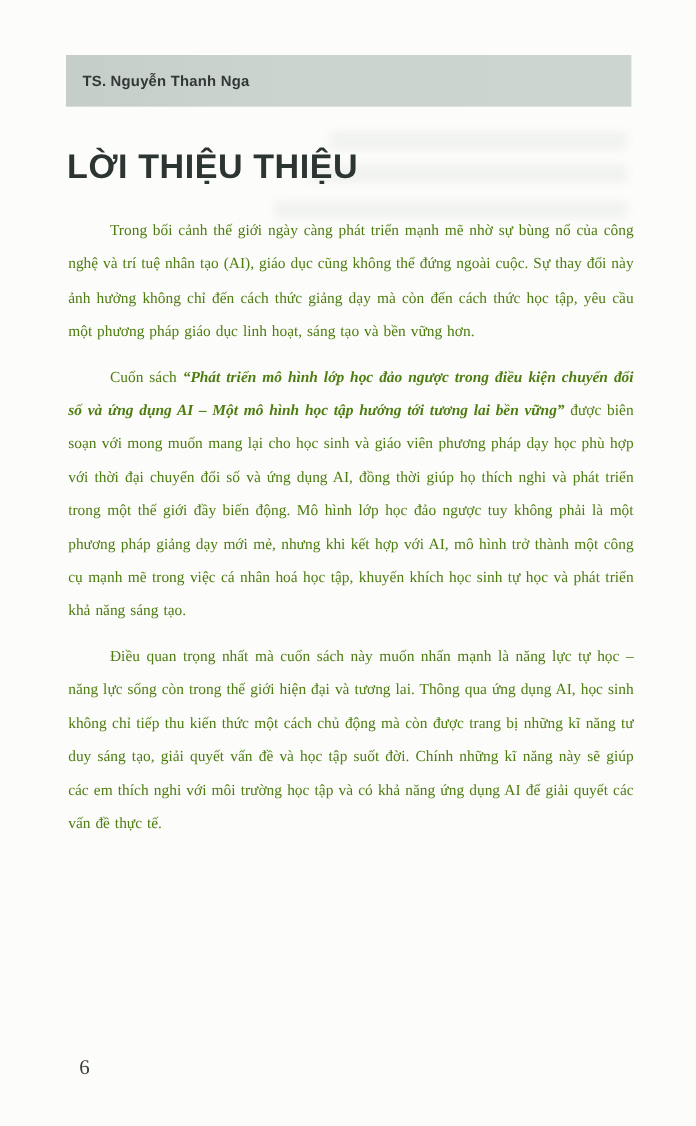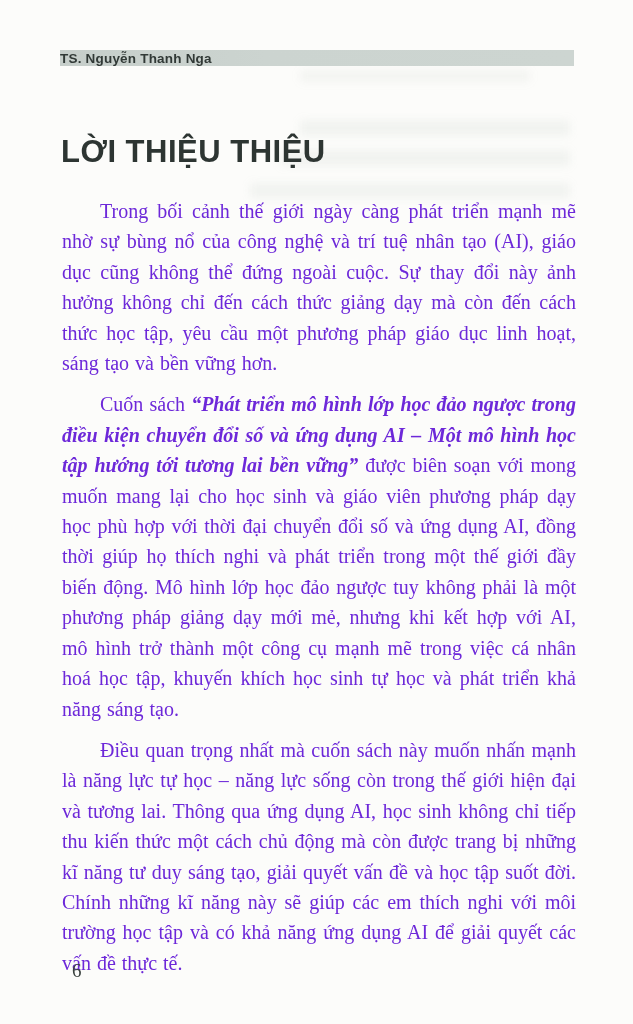--- a/index.html
+++ b/index.html
@@ -26,25 +26,26 @@
   .ghost-1 { left: 300px; top: 120px; width: 270px; height: 16px; }
   .ghost-2 { left: 280px; top: 150px; width: 290px; height: 16px; }
   .ghost-3 { left: 250px; top: 183px; width: 320px; height: 15px; }
   .ghost-4 { left: 300px; top: 70px;  width: 230px; height: 12px; background: rgba(140,152,146,0.08); }
 
   .header-bar {
     position: absolute;
     left: 60px;
     top: 50px;
     width: 514px;
-    height: 16px;
+    height: 47px;
     background: #cbd3cf;
     background: linear-gradient(90deg, #c6cecA 0%, #ccd4d0 40%, #cdd5d1 100%);
     display: flex;
     align-items: center;
+    padding-left: 15px;
     box-sizing: border-box;
   }
   .author {
     font-family: "Liberation Sans", sans-serif;
     font-weight: bold;
     font-size: 13.5px;
     color: #313936;
     letter-spacing: 0.2px;
   }
   .chapter-title {
@@ -58,25 +59,25 @@
     color: #2d3532;
   }
   .body-text {
     position: absolute;
     left: 62px;
     top: 196px;
     width: 514px;
   }
   .body-text p {
     margin: 0 0 11px 0;
-    font-size: 20px;
+    font-size: 14px;
     line-height: 30.4px;
     text-align: justify;
     text-indent: 38px;
-    color: #6d28d9;
+    color: #4d7c0f;
     word-spacing: 1px;
   }
   .book-title {
     font-weight: bold;
     font-style: italic;
   }
   .page-number {
     position: absolute;
     left: 72px;
     top: 960px;

